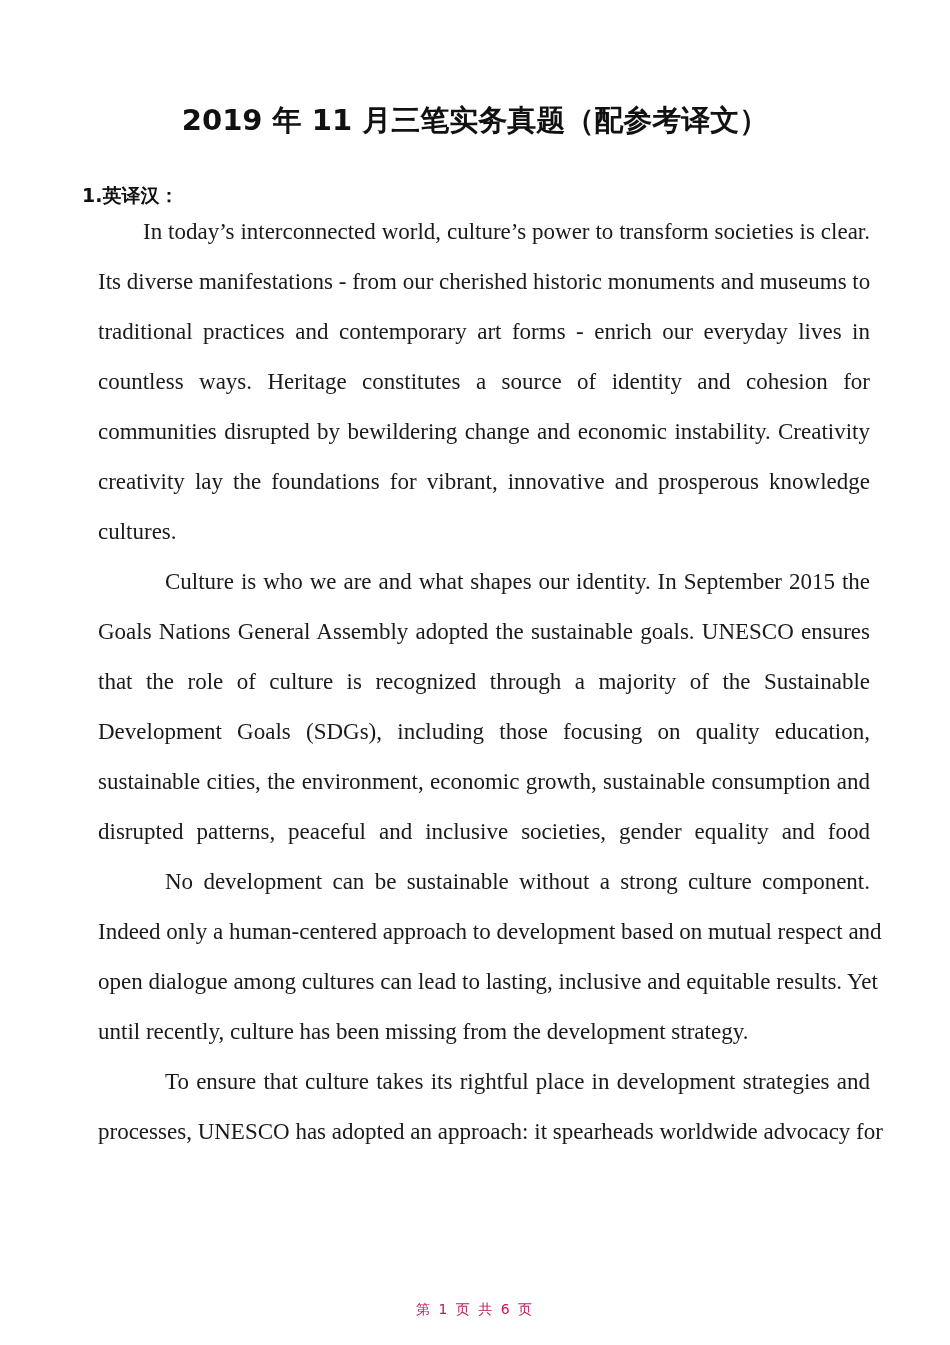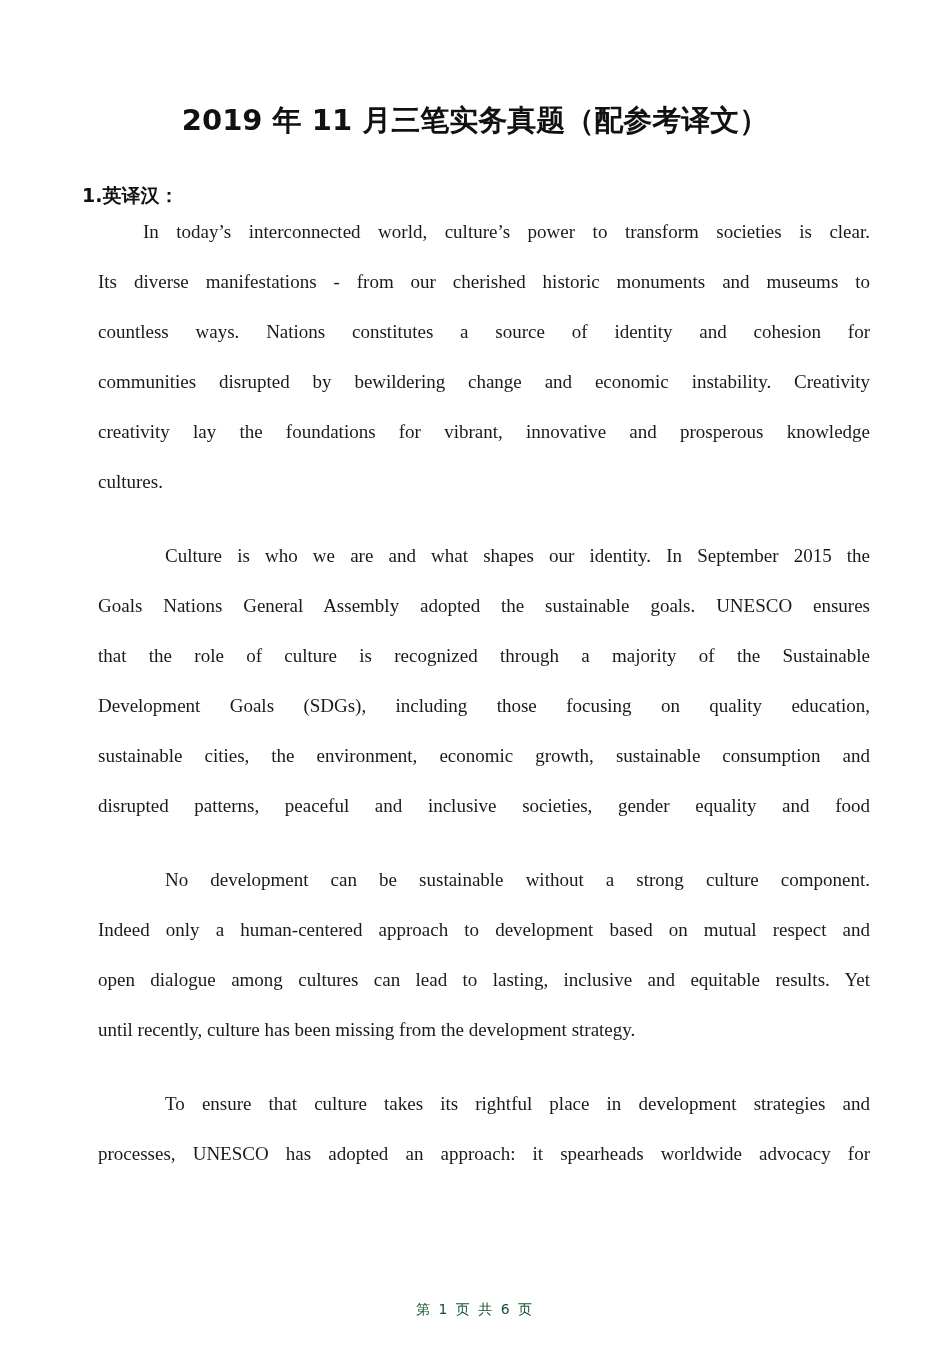--- a/index.html
+++ b/index.html
@@ -44,62 +44,63 @@
       line-height: 30px;
       color: #111;
       margin-top: 12px;
     }
     .body-text {
       position: absolute;
       left: 98px;
       top: 214px;
       width: 772px;
       font-family: "Liberation Serif", serif;
-      font-size: 19px;
+      font-size: 23px;
       color: #1a1a1a;
     }
     .line {
       height: 50px;
       line-height: 36px;
       white-space: nowrap;
       text-align: justify;
       text-align-last: justify;
     }
     .line.last {
       text-align: left;
       text-align-last: left;
     }
     .line.indent-1 { padding-left: 45px; }
-    .line.indent-2 { padding-left: 67px; margin-top: 24px; }
+    .line.indent-2 { padding-left: 67px; }
     .footer {
       position: absolute;
       top: 1298px;
       left: 0;
       width: 950px;
       text-align: center;
       font-family: "DejaVu Sans", sans-serif;
       font-size: 14px;
       line-height: 22px;
-      color: #14532d;
+      color: #be185d;
       letter-spacing: 2px;
     }
   </style>
 </head>
 <body>
 
 <div class="page">
   <div class="title">2019 年 11 月三笔实务真题（配参考译文）</div>
   <div class="section-heading">1.英译汉：</div>
 
   <div class="body-text">
 
     <div>
       <div class="line indent-1">In today’s interconnected world, culture’s power to transform societies is clear.</div>
       <div class="line">Its diverse manifestations - from our cherished historic monuments and museums to</div>
-      <div class="line">countless ways. Nations constitutes a source of identity and cohesion for</div>
+      <div class="line">traditional practices and contemporary art forms - enrich our everyday lives in</div>
+      <div class="line">countless ways. Heritage constitutes a source of identity and cohesion for</div>
       <div class="line">communities disrupted by bewildering change and economic instability. Creativity</div>
       <div class="line">creativity lay the foundations for vibrant, innovative and prosperous knowledge</div>
       <div class="line last">cultures.</div>
     </div>
 
     <div>
       <div class="line indent-2">Culture is who we are and what shapes our identity. In September 2015 the</div>
       <div class="line">Goals Nations General Assembly adopted the sustainable goals. UNESCO ensures</div>
       <div class="line">that the role of culture is recognized through a majority of the Sustainable</div>
       <div class="line">Development Goals (SDGs), including those focusing on quality education,</div>

